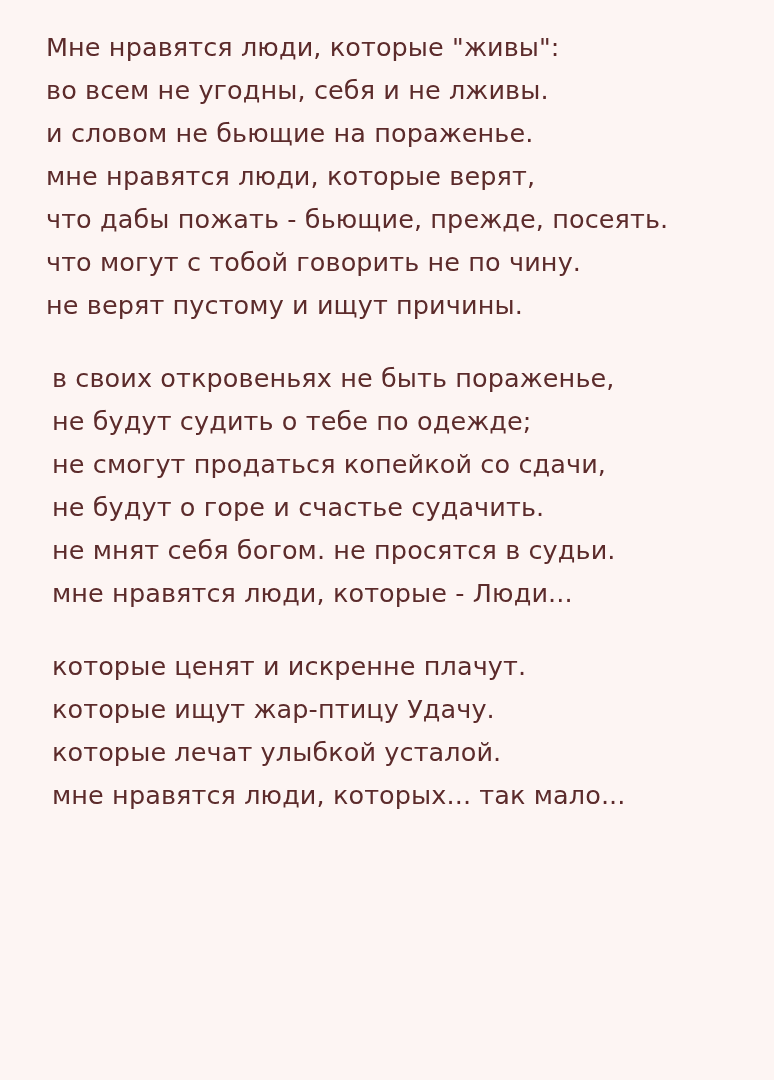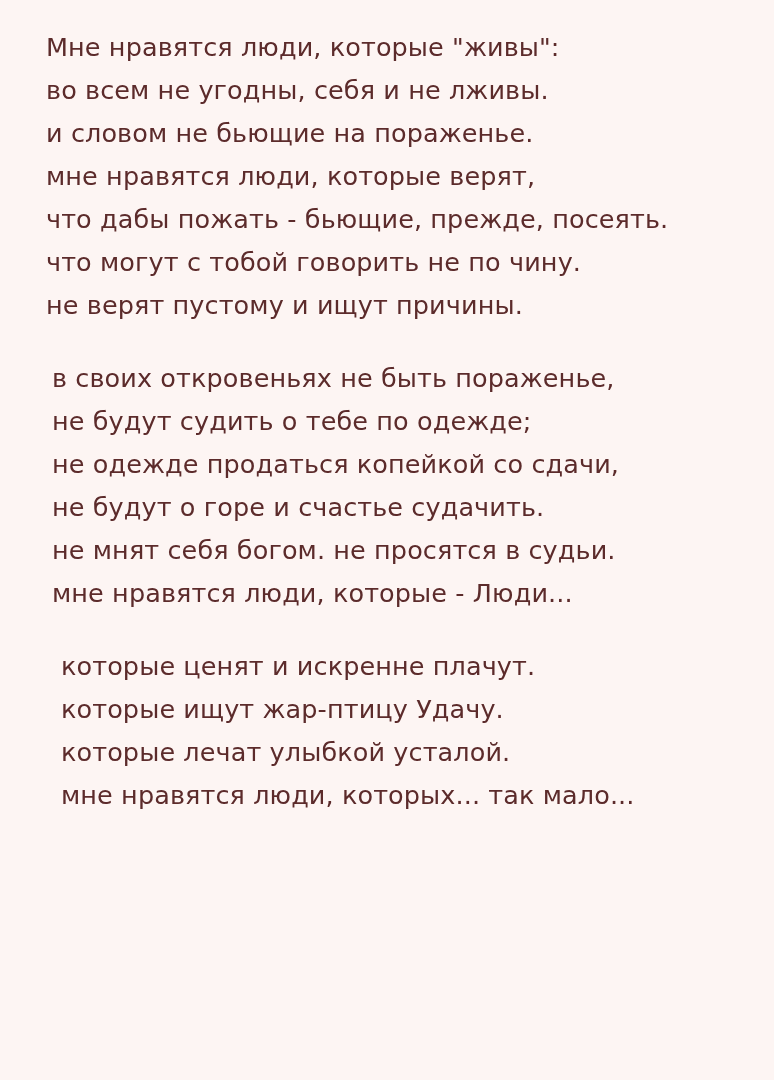--- a/index.html
+++ b/index.html
@@ -18,21 +18,20 @@
     width: 774px;
     height: 1080px;
     padding: 26px 30px 0 46px;
     background: #fdf5f3;
   }
   .stanza {
     margin: 0 0 30px 0;
   }
   .stanza:last-child {
     margin-bottom: 0;
-    margin-left: 9px;
   }
   .line {
     color: #5c2b2b;
     font-size: 25.5px;
     line-height: 43px;
     letter-spacing: 0.1px;
     white-space: pre;
   }
   .stanza-2 .line,
   .stanza-3 .line {
@@ -50,21 +49,21 @@
     <div class="line">и словом не бьющие на пораженье.</div>
     <div class="line">мне нравятся люди, которые верят,</div>
     <div class="line">что дабы пожать - бьющие, прежде, посеять.</div>
     <div class="line">что могут с тобой говорить не по чину.</div>
     <div class="line">не верят пустому и ищут причины.</div>
   </div>
 
   <div class="stanza stanza-2">
     <div class="line">в своих откровеньях не быть пораженье,</div>
     <div class="line">не будут судить о тебе по одежде;</div>
-    <div class="line">не одежде продаться копейкой со сдачи,</div>
+    <div class="line">не смогут продаться копейкой со сдачи,</div>
     <div class="line">не будут о горе и счастье судачить.</div>
     <div class="line">не мнят себя богом. не просятся в судьи.</div>
     <div class="line">мне нравятся люди, которые - Люди...</div>
   </div>
 
   <div class="stanza stanza-3">
     <div class="line">которые ценят и искренне плачут.</div>
     <div class="line">которые ищут жар-птицу Удачу.</div>
     <div class="line">которые лечат улыбкой усталой.</div>
     <div class="line">мне нравятся люди, которых... так мало...</div>

